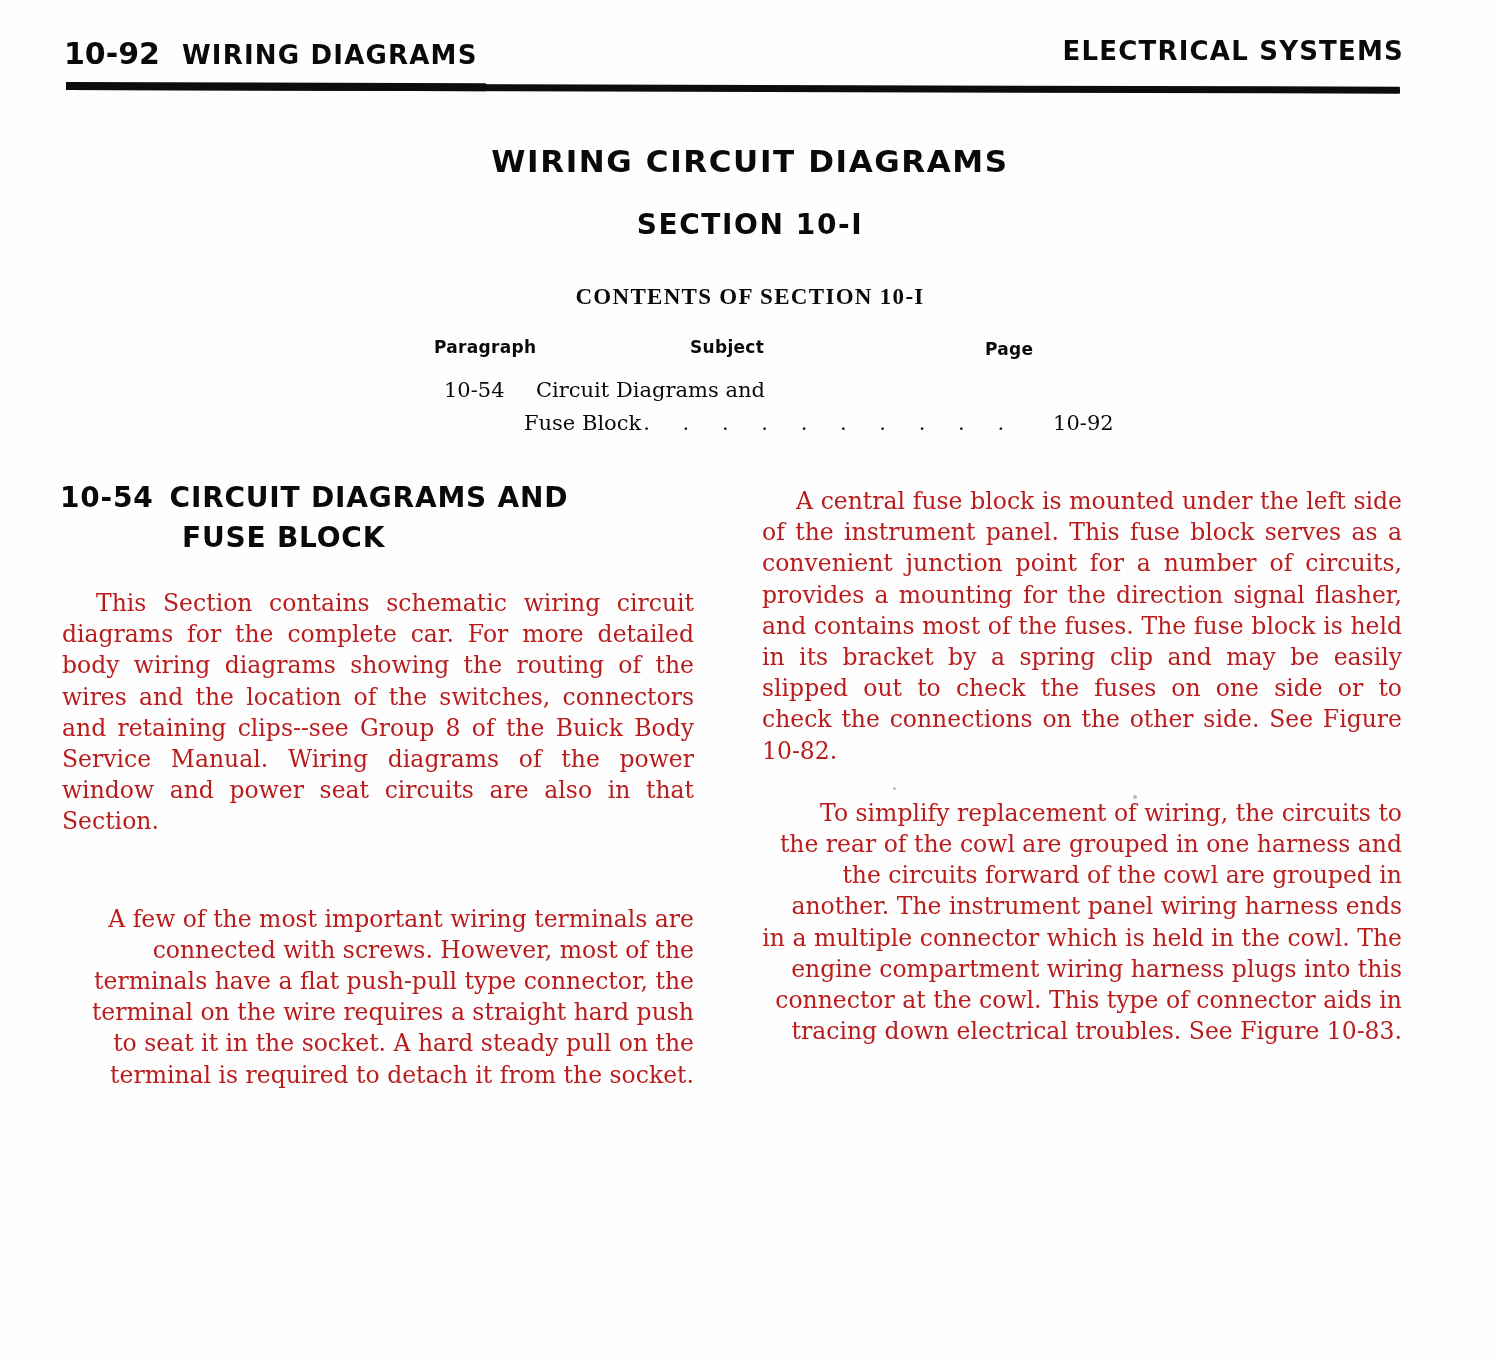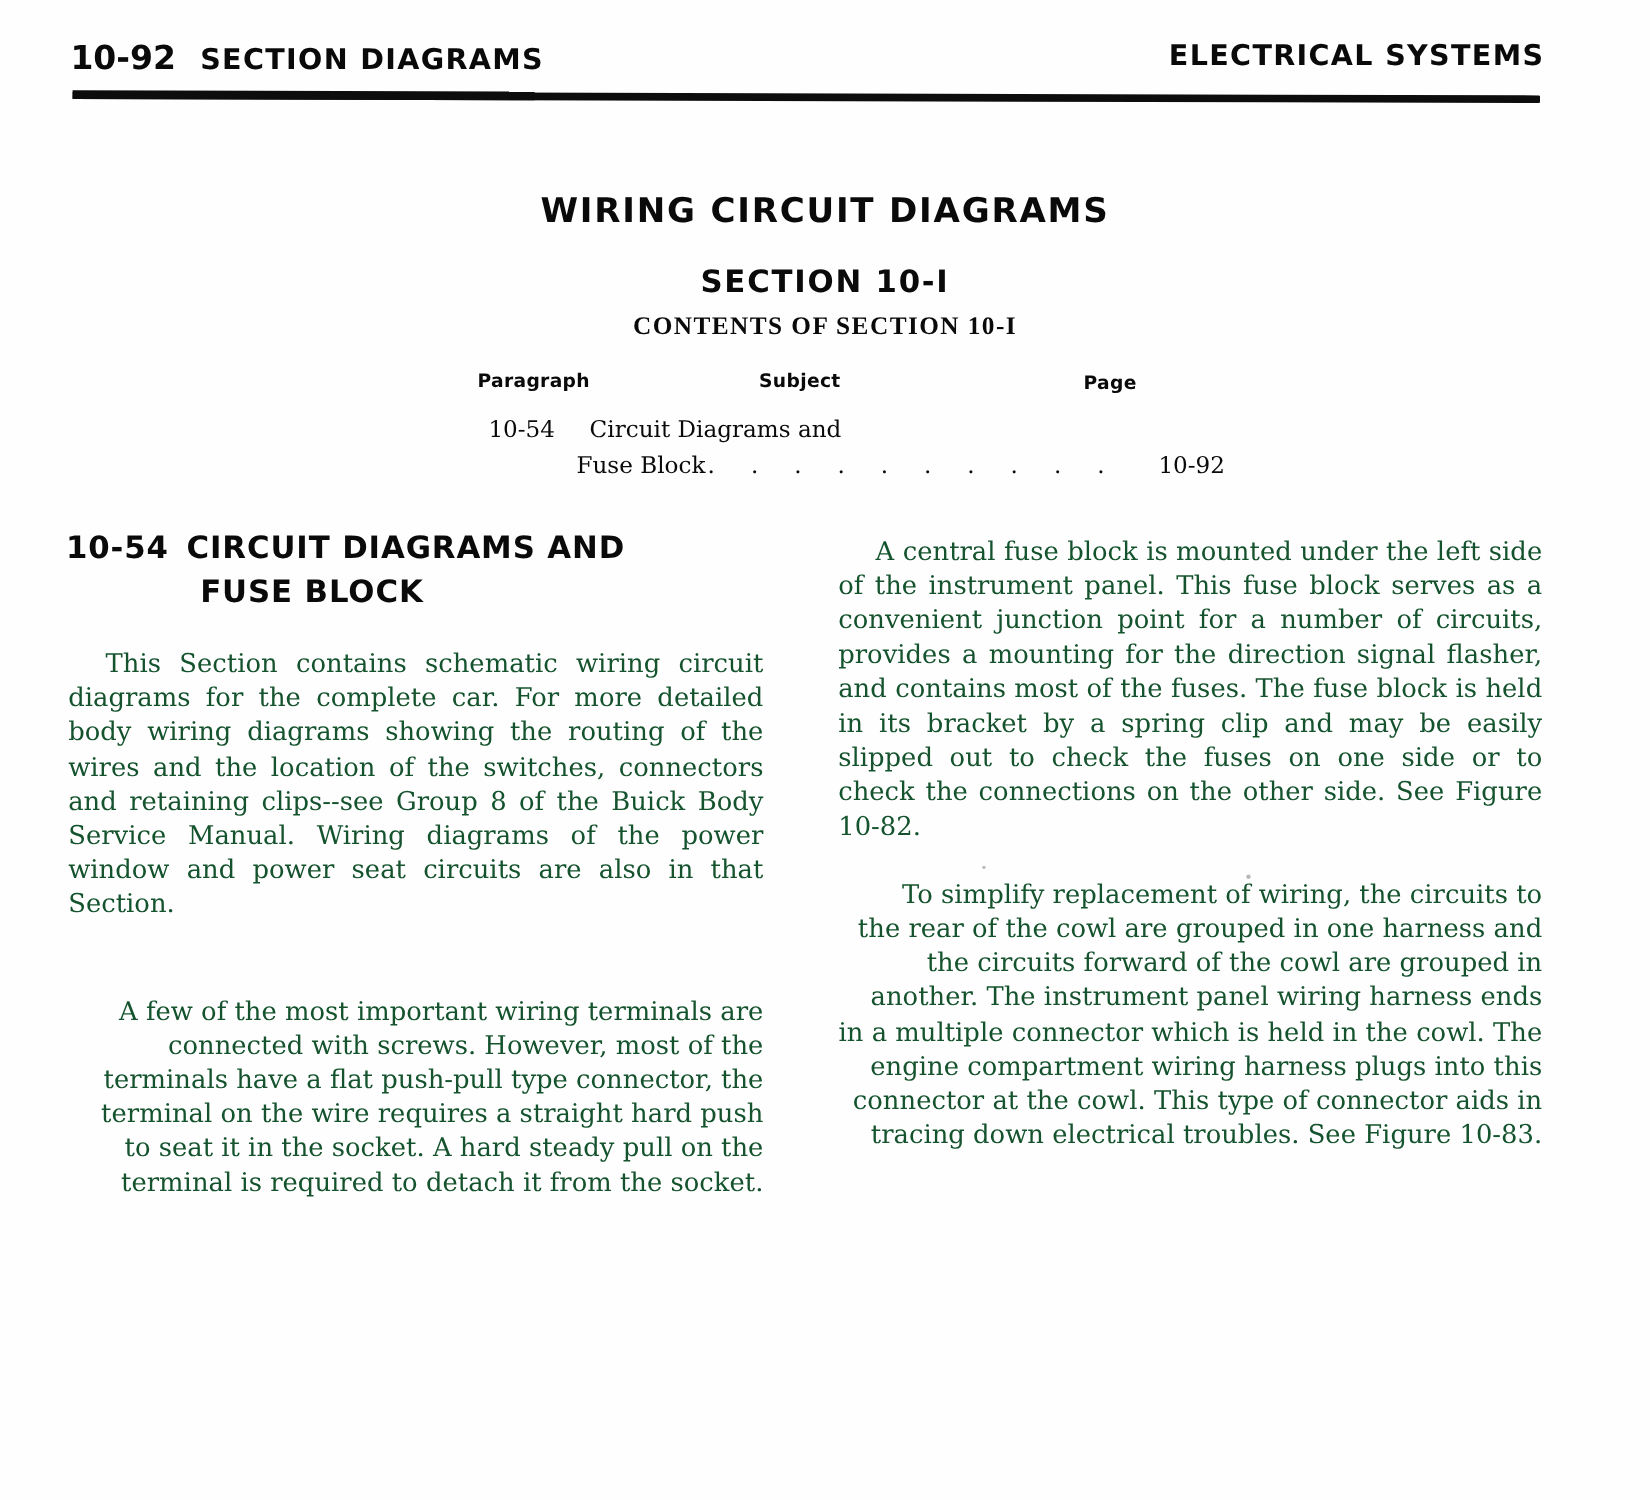--- a/index.html
+++ b/index.html
@@ -89,21 +89,20 @@
     right: 0;
     top: 146px;
     text-align: center;
   }
   .doc-title {
     font-family: "DejaVu Sans", "Liberation Sans", sans-serif;
     font-weight: 700;
     font-size: 31px;
     letter-spacing: 1.6px;
     line-height: 1;
-    margin-top: 31px;
   }
   .doc-subtitle {
     font-family: "DejaVu Sans", "Liberation Sans", sans-serif;
     font-weight: 700;
     font-size: 28px;
     letter-spacing: 1.6px;
     margin-top: 34px;
     line-height: 1;
   }
 
@@ -170,21 +169,21 @@
   .section-heading .sh-line2 { display: block; padding-left: 122px; }
 
   
   .col {
     position: absolute;
     font-family: "DejaVu Serif", "Liberation Serif", serif;
     font-size: 23.5px;
     line-height: 31.2px;
     text-align: justify;
     text-justify: inter-word;
-    color: #14532d;
+    color: #b91c1c;
   }
   .col-left  { left: 62px;  top: 588px; width: 632px; }
   .col-right { left: 762px; top: 486px; width: 640px; }
 
   .col p {
     margin: 0;
     text-indent: 34px;
   }
   .col p.gap-large { margin-top: 66px; }
   .col p.gap-small { margin-top: 31px; }
@@ -205,21 +204,21 @@
     pointer-events: none;
   }
 </style>
 </head>
 <body>
 
 <div class="page">
 
   <div class="runhead">
     <div class="runhead-left">
-      <span class="gothic pagenum">10-92</span><span class="gothic runtitle">SECTION DIAGRAMS</span>
+      <span class="gothic pagenum">10-92</span><span class="gothic runtitle">WIRING DIAGRAMS</span>
     </div>
     <div class="runhead-right">
       <span class="gothic runsection">ELECTRICAL SYSTEMS</span>
     </div>
   </div>
   <div class="headrule"></div>
 
   <div class="titleblock">
     <div class="doc-title">WIRING CIRCUIT DIAGRAMS</div>
     <div class="doc-subtitle">SECTION 10-I</div>

